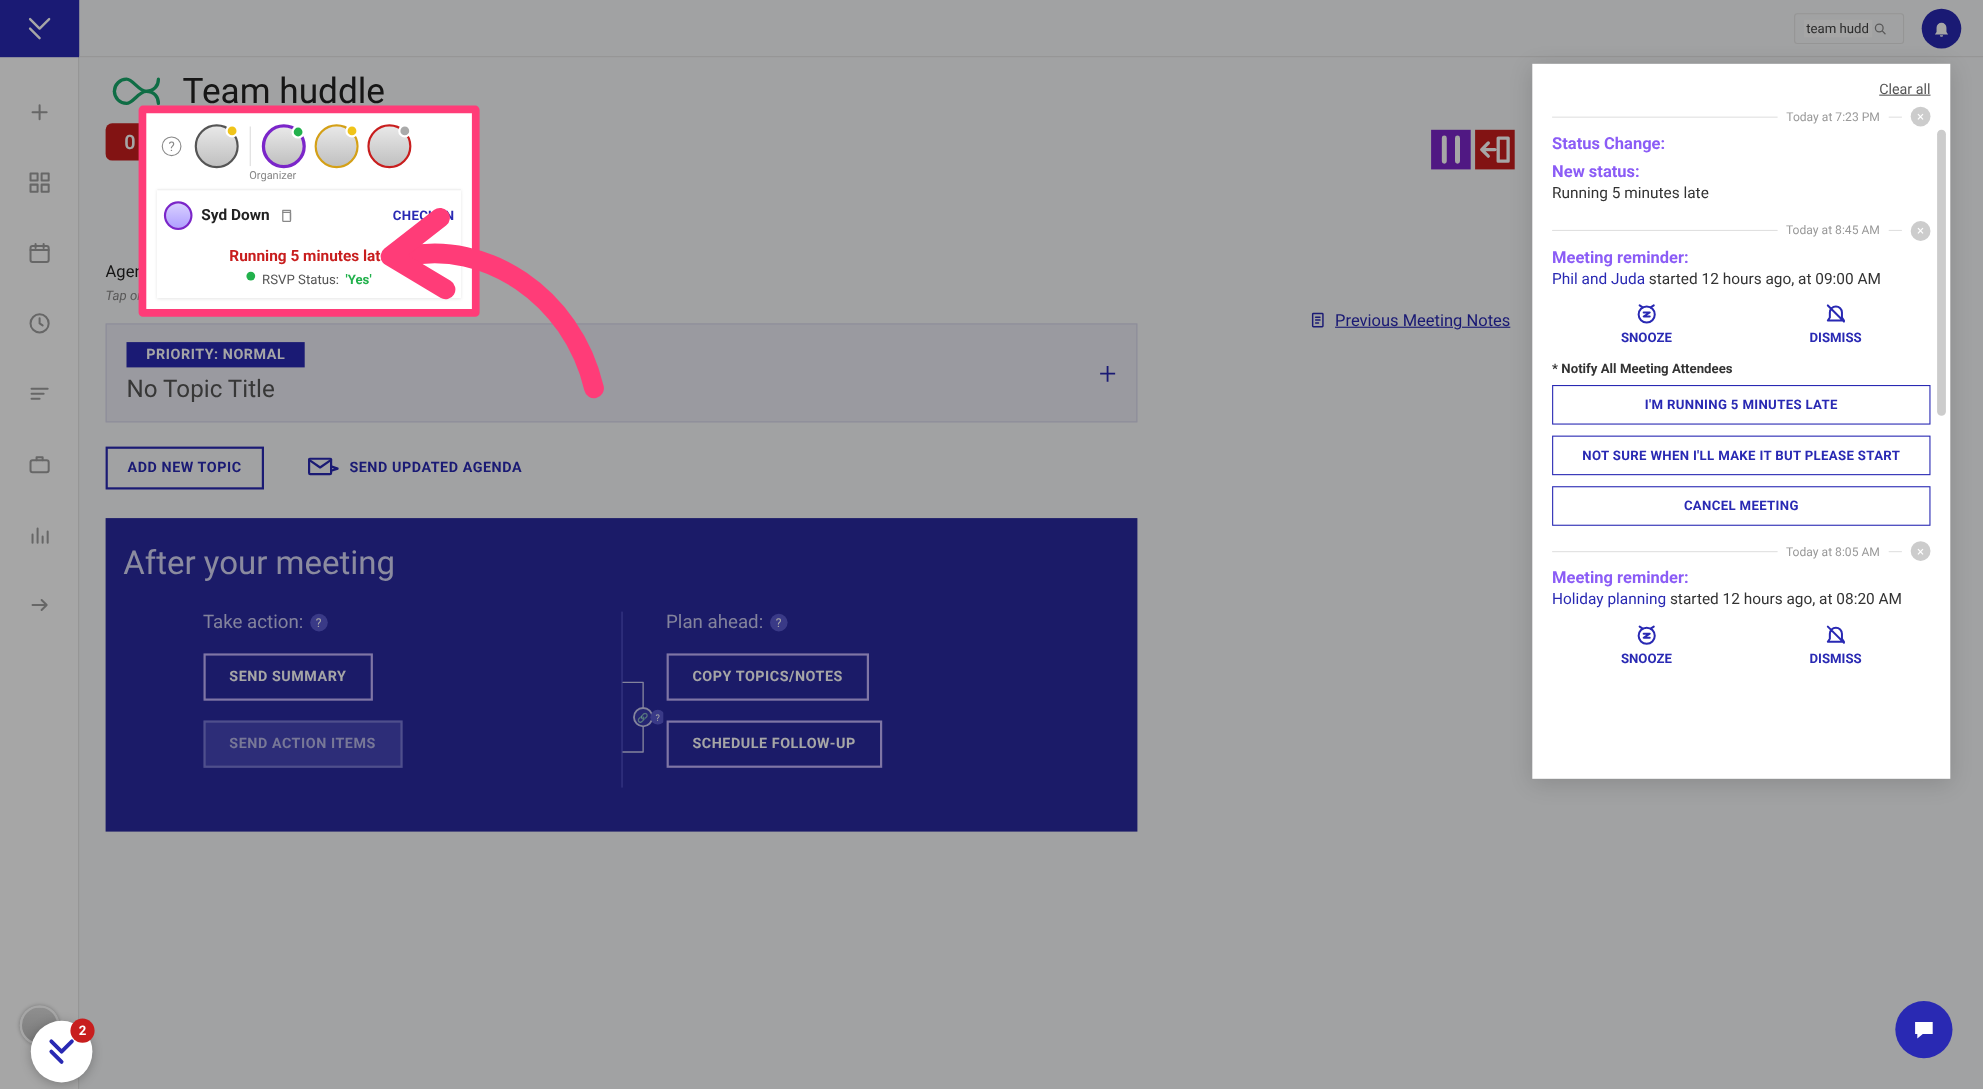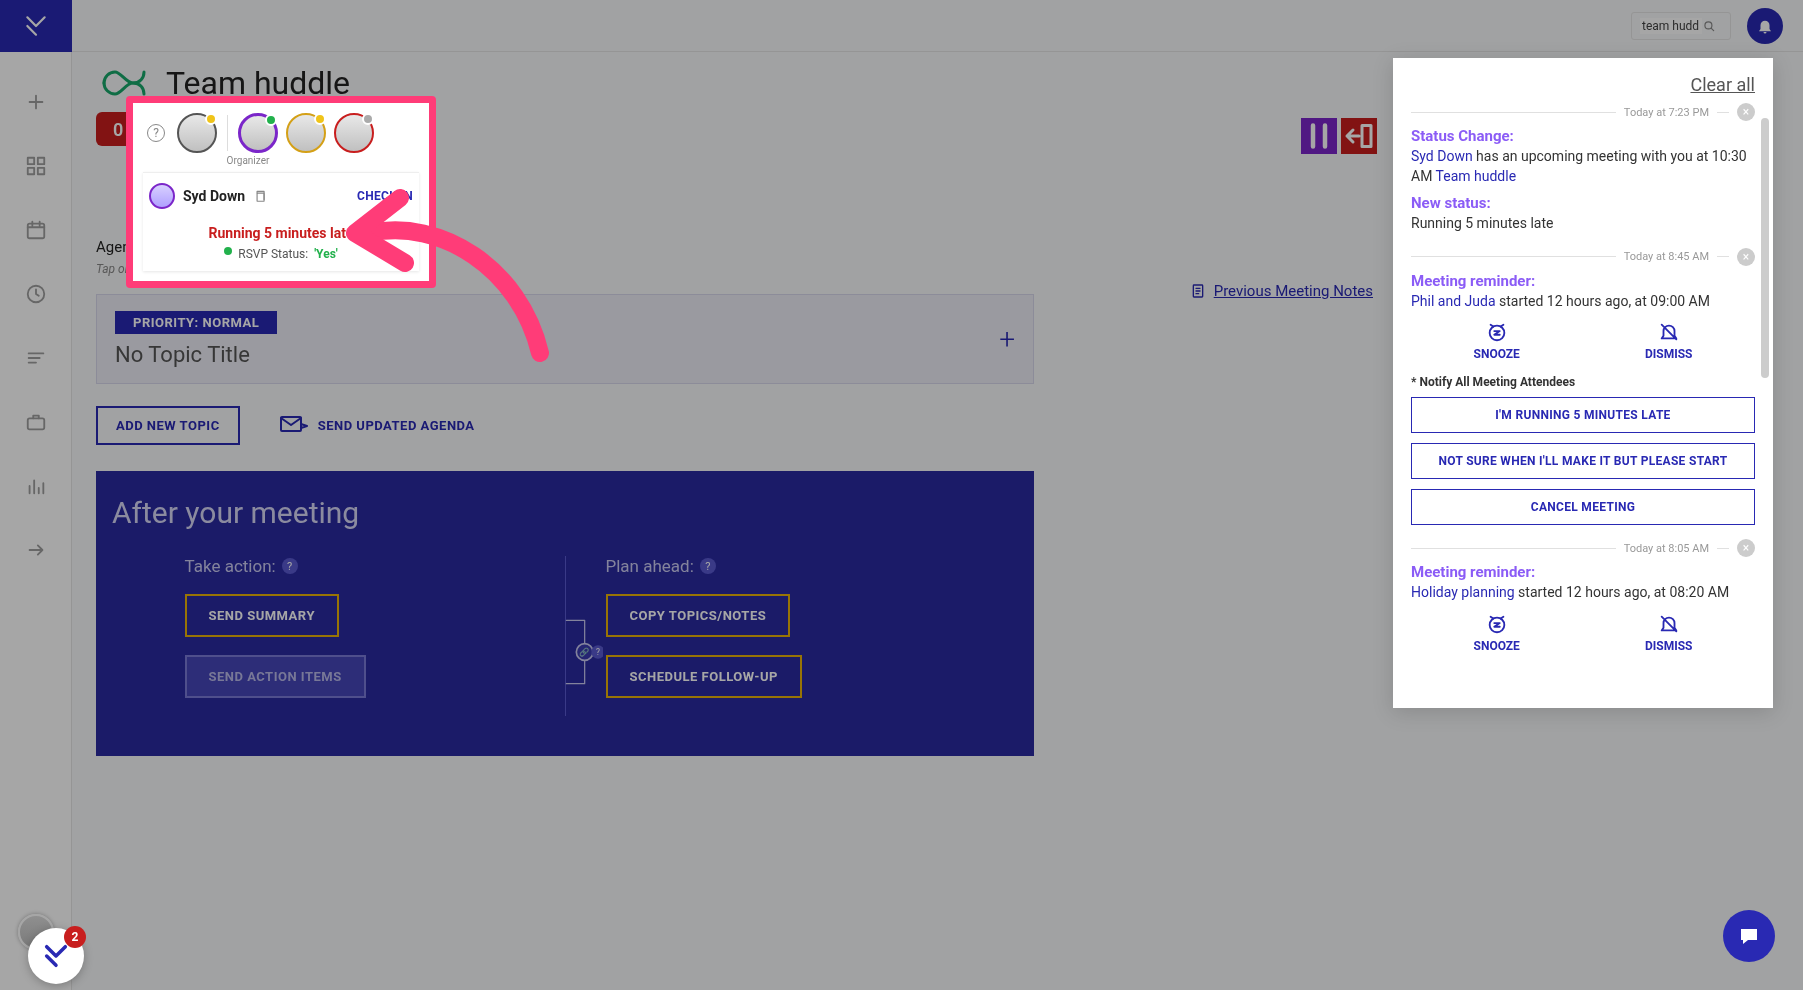--- a/index.html
+++ b/index.html
@@ -64,21 +64,21 @@
   .outline-btn{border:2px solid var(--blue);color:var(--blue);background:transparent;padding:10px 18px;font-size:13px;font-weight:700;letter-spacing:0.5px;cursor:pointer;}
   .link-action{display:flex;align-items:center;gap:10px;color:var(--blue);font-size:13px;font-weight:700;letter-spacing:0.5px;}
   .link-action svg{width:28px;height:20px;}
   
   .after-panel{margin-top:26px;width:938px;background:var(--blue-dark);color:#fff;padding:18px 0 40px;}
   .after-panel h2{text-align:left;font-weight:400;font-size:30px;margin:6px 16px 26px;color:#d6d6f5;}
   .after-cols{display:flex;justify-content:center;position:relative;}
   .after-col{width:420px;padding:0 40px;}
   .after-col .subhead{font-size:17px;color:#c9c9f0;margin-bottom:18px;display:flex;align-items:center;gap:6px;}
   .after-col .subhead .q{width:16px;height:16px;border-radius:50%;background:#5a5ad0;color:#fff;font-size:11px;display:inline-flex;align-items:center;justify-content:center;}
-  .after-btn{border:2px solid #eab308;color:#fff;background:transparent;padding:12px 22px;font-size:13px;font-weight:700;letter-spacing:0.5px;display:block;margin-bottom:18px;cursor:pointer;}
+  .after-btn{border:2px solid #c4b5fd;color:#fff;background:transparent;padding:12px 22px;font-size:13px;font-weight:700;letter-spacing:0.5px;display:block;margin-bottom:18px;cursor:pointer;}
   .after-btn.disabled{border-color:#7a7ad8;color:#b8b8e8;background:#4545b8;}
   .after-divider{width:1px;background:#5a5ad0;align-self:stretch;}
   .connector{position:absolute;left:378px;top:8px;width:40px;height:100px;}
   
   
   .popover-wrap{position:absolute;left:126px;top:96px;z-index:100;border:7px solid var(--pink);background:#fff;width:310px;border-radius:4px;}
   .pop-top{display:flex;align-items:center;padding:10px 14px 4px;gap:8px;}
   .pop-top .q{width:18px;height:18px;border-radius:50%;border:1.5px solid #888;color:#888;font-size:12px;display:flex;align-items:center;justify-content:center;margin-right:4px;}
   .av{width:40px;height:40px;border-radius:50%;border:2px solid #555;position:relative;background:linear-gradient(#e8e8e8,#c0c0c0);}
   .av.sel{border:3px solid var(--purple);}
@@ -99,21 +99,21 @@
   .late-line{text-align:center;color:var(--red);font-size:14px;font-weight:700;margin-top:16px;}
   .rsvp-line{text-align:center;font-size:12px;color:#555;margin-top:6px;display:flex;align-items:flex-start;justify-content:center;gap:6px;}
   .rsvp-line .d{width:8px;height:8px;border-radius:50%;background:#22b14c;}
   .rsvp-line .yes{color:#22b14c;font-weight:700;}
   
   .arrow-svg{position:absolute;left:340px;top:178px;z-index:101;width:220px;height:190px;pointer-events:none;}
   
   
   .notif{position:absolute;right:30px;top:58px;width:380px;height:650px;background:#fff;box-shadow:0 4px 20px rgba(0,0,0,0.15);z-index:55;padding:16px 18px;overflow:hidden;}
   .notif-scroll{position:absolute;right:4px;top:60px;width:8px;height:260px;background:#ccc;border-radius:4px;}
-  .clear-all{text-align:right;font-size:18px;text-decoration:underline;color:#555;margin-bottom:8px;}
+  .clear-all{text-align:right;font-size:13px;text-decoration:underline;color:#555;margin-bottom:8px;}
   .time-div{display:flex;align-items:center;gap:8px;margin:6px 0;font-size:11px;color:#999;}
   .time-div .line{flex:1;height:1px;background:#e0e0e0;}
   .time-div .x{width:18px;height:18px;border-radius:50%;background:#ccc;color:#fff;font-size:12px;display:flex;align-items:center;justify-content:center;}
   .notif-block{margin-bottom:14px;}
   .notif-block .h{font-size:15px;font-weight:700;color:#8b5cf6;}
   .notif-block .body{font-size:14px;color:#333;margin-top:2px;line-height:1.4;}
   .notif-block .link{color:var(--blue);}
   .notif-actions{display:flex;justify-content:space-around;margin-top:10px;}
   .notif-action{display:flex;flex-direction:column;align-items:center;gap:4px;color:var(--blue);font-size:12px;font-weight:700;}
   .notif-action svg{width:22px;height:22px;}
@@ -346,21 +346,20 @@
   <div class="clear-all">Clear all</div>
 
   <div class="time-div">
       <div class="line"></div>
       <span>Today at 7:23 PM</span>
       <div class="line" style="flex:0 0 12px"></div>
       <div class="x">×</div>
     </div>
   <div class="notif-block">
     <div class="h">Status Change:</div>
-    <div class="body"><span class="link">Syd Down</span><span> has an upcoming meeting with you at 10:30 AM </span><span class="link">Team huddle</span></div>
     <div class="h" style="margin-top:8px">New status:</div>
     <div class="body">Running 5 minutes late</div>
   </div>
 
   <div class="time-div">
       <div class="line"></div>
       <span>Today at 8:45 AM</span>
       <div class="line" style="flex:0 0 12px"></div>
       <div class="x">×</div>
     </div>

